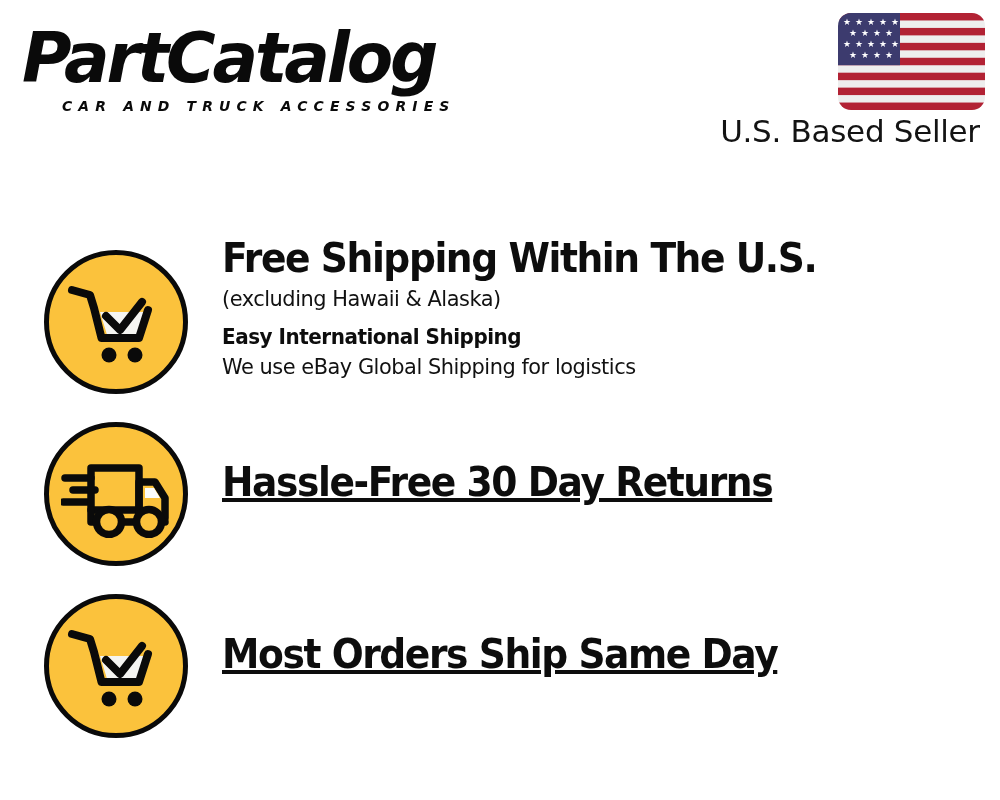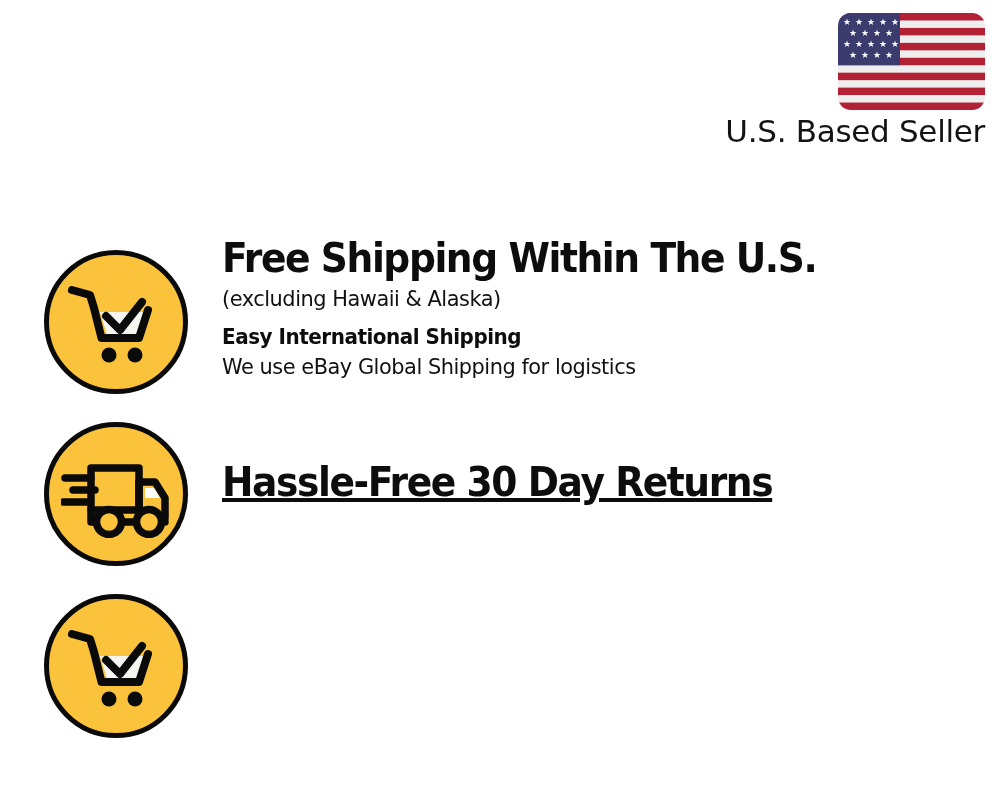--- a/index.html
+++ b/index.html
@@ -62,21 +62,21 @@
     transform: scaleX(0.96);
     transform-origin: left top;
   }
 
   
   .seller-block {
     position: absolute;
     right: 15px;
     top: 13px;
     width: 270px;
-    text-align: right;
+    text-align: center;
   }
   .flag {
     display: block;
     margin-left: auto;
     width: 147px;
     height: 97px;
   }
   .seller-label {
     margin-top: 4px;
     font-family: "DejaVu Sans", sans-serif;
@@ -165,20 +165,24 @@
   .row-centered .benefit-text {
     top: 52px;
     text-decoration: underline;
   }
 </style>
 </head>
 <body>
 
 <div class="header">
 
+  <div class="brand-logo">
+    <div class="brand-wordmark">PartCatalog</div>
+    <div class="brand-tagline">CAR AND TRUCK ACCESSORIES</div>
+  </div>
 
   <div class="seller-block">
     <svg class="flag" viewBox="0 0 147 97">
       <defs>
         <clipPath id="flagClip">
           <rect x="0" y="0" width="147" height="97" rx="13" ry="13"></rect>
         </clipPath>
         <g id="starGroup">
           <polygon points="0,-3.6 0.85,-1.1 3.45,-1.1 1.35,0.45 2.15,2.95 0,1.4 -2.15,2.95 -1.35,0.45 -3.45,-1.1 -0.85,-1.1" fill="#ffffff"></polygon>
         </g>
@@ -270,15 +274,18 @@
   <div class="benefit-row row-centered">
     <div class="benefit-icon">
       <svg width="104" height="100" viewBox="0 0 104 100">
         <polygon points="36,40 82,40 74,66 44,66" fill="#f5f5f2"></polygon>
         <path d="M8 18 L26 23 L30 36 L30 36 L37.5 66 L75 66 L84 38" fill="none" stroke="#0a0a0a" stroke-width="8" stroke-linecap="round" stroke-linejoin="round"></path>
         <path d="M42 44 L56 58 L78 30" fill="none" stroke="#0a0a0a" stroke-width="8" stroke-linecap="round" stroke-linejoin="round"></path>
         <circle cx="45" cy="83" r="7.5" fill="#0a0a0a"></circle>
         <circle cx="71" cy="83" r="7.5" fill="#0a0a0a"></circle>
       </svg>
     </div>
+    <div class="benefit-text">
+      <div class="benefit-title">Most Orders Ship Same Day</div>
+    </div>
   </div>
 
 </div>
 
 </body></html>

